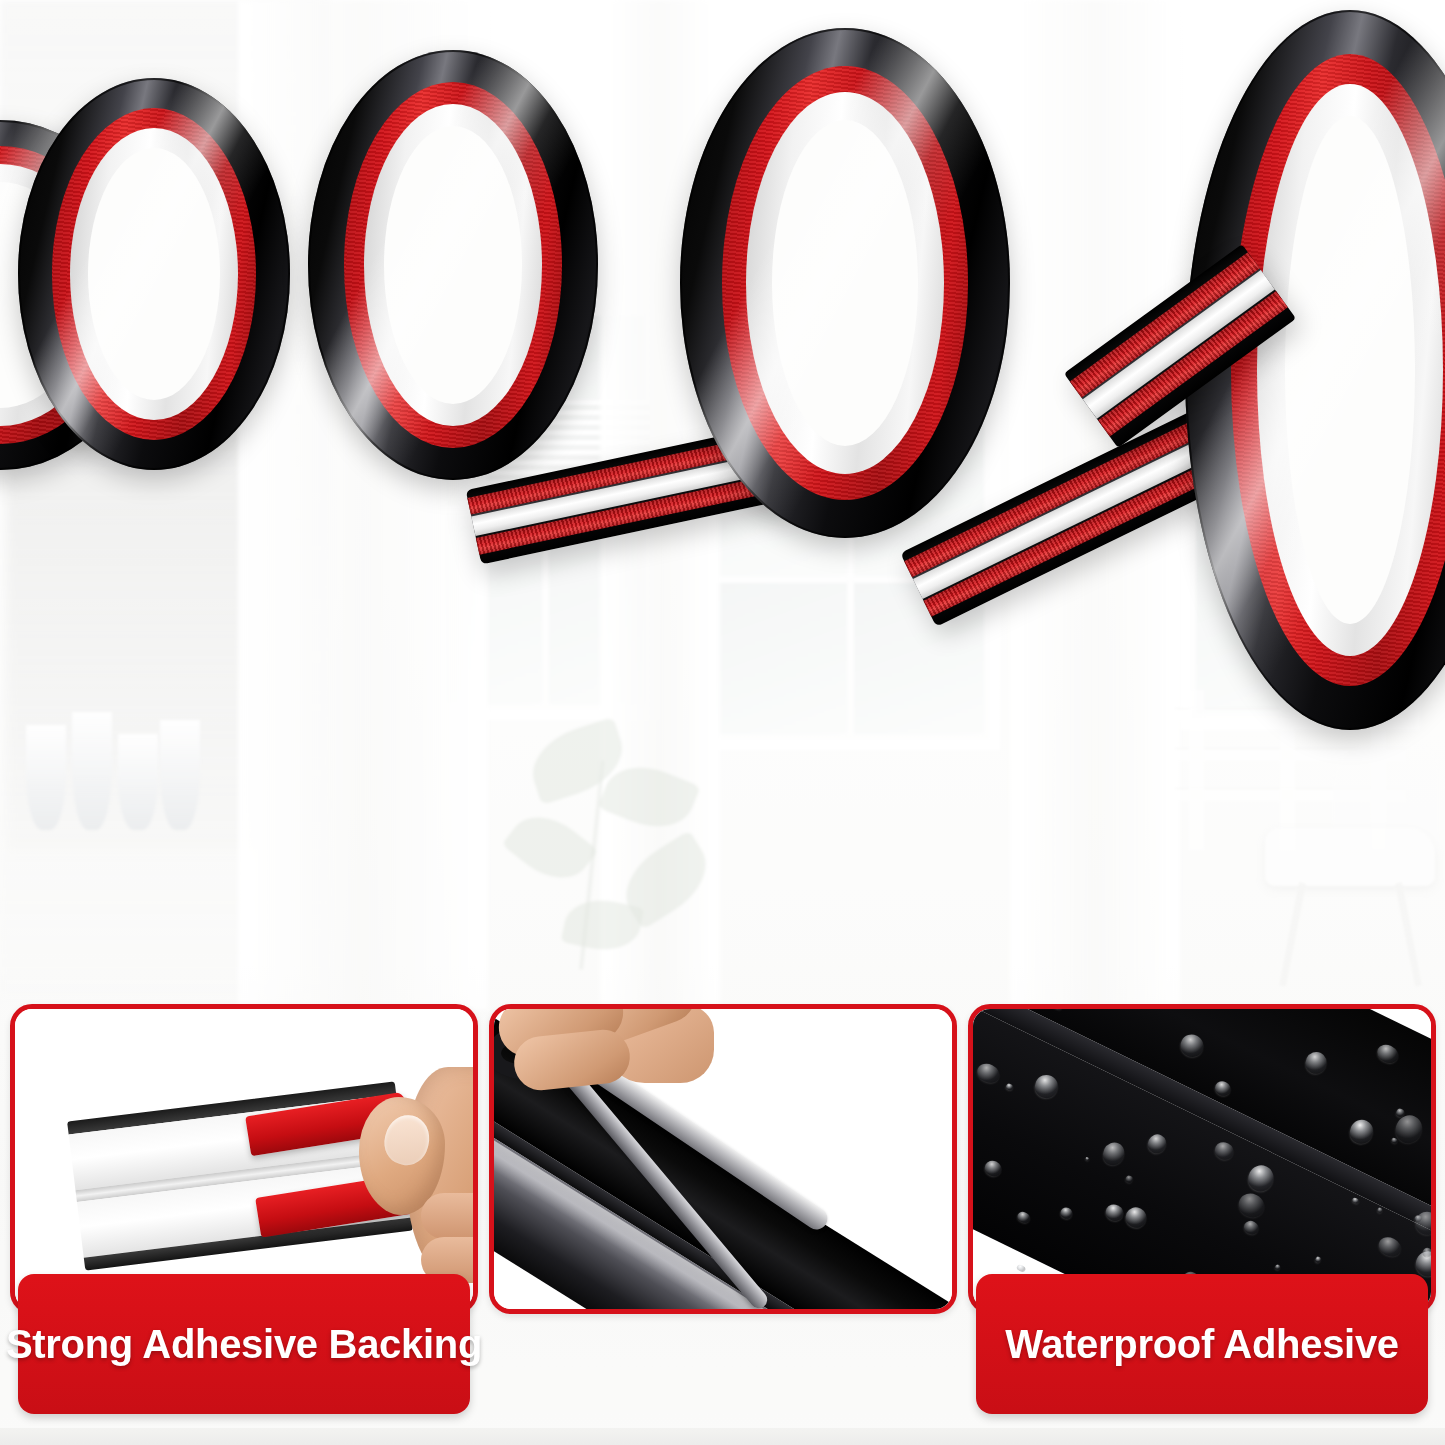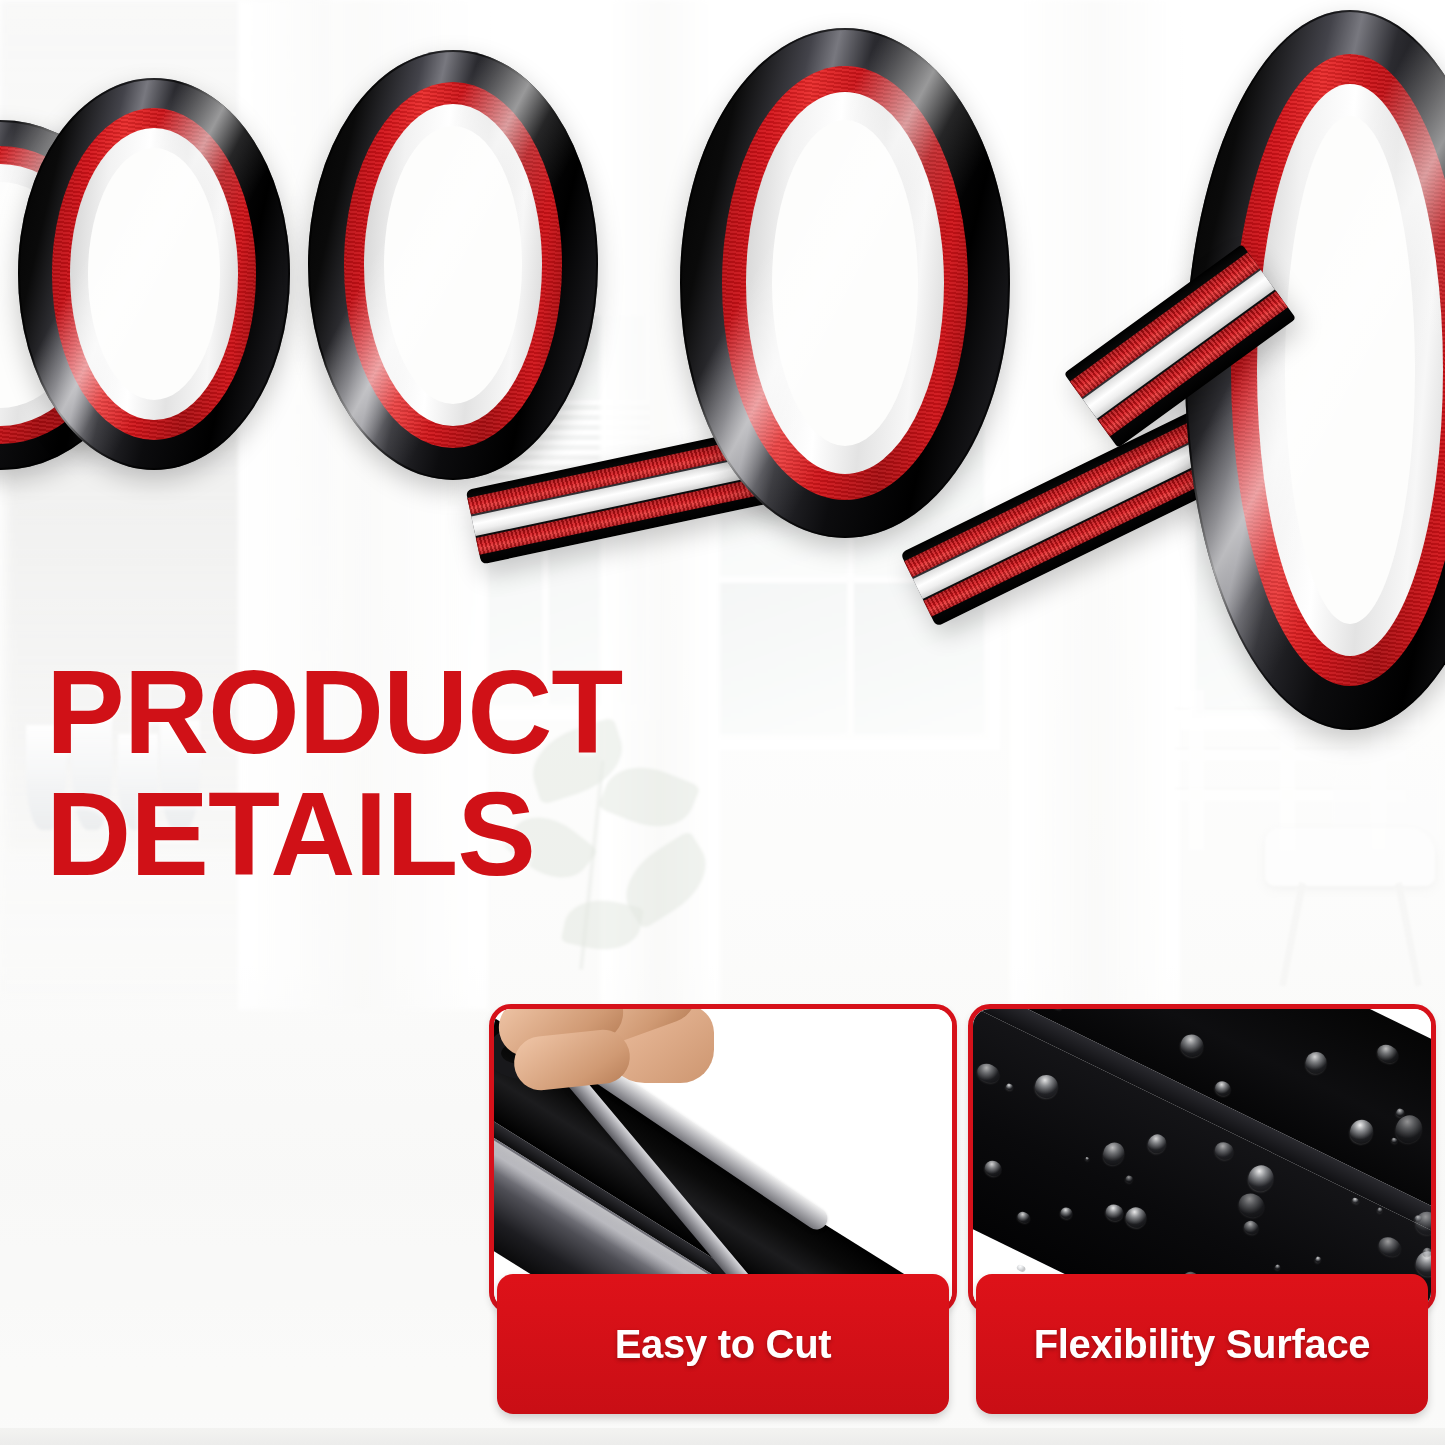--- a/index.html
+++ b/index.html
@@ -436,27 +436,48 @@
       <div class="gloss" style="inset:0;"></div>
     </div>
 
     <div class="strap" style="left:1070px; top:300px; width:220px; height:92px; transform:rotate(-36deg); border-radius:4px;">
       <div class="s-red-a" style="top:10px; height:20px;"></div>
       <div class="s-white" style="top:32px; height:24px;"></div>
       <div class="s-red-b" style="top:58px; height:20px;"></div>
     </div>
   </div>
 
-  <div class="title-block">
-    <div class="title-line l1">PRODUCT</div>
-    <div class="title-line l2">DETAILS</div>
-  </div>
 
   <div class="features">
 
+    <div class="feature f1">
+      <div class="fr-frame">
+        <div class="fr-img">
+          <div class="p1-strip">
+            <div class="blk-top"></div>
+            <div class="wht a"></div>
+            <div class="groove"></div>
+            <div class="wht b"></div>
+            <div class="blk-bot"></div>
+            <div class="redtab t1"></div>
+            <div class="redtab t2"></div>
+          </div>
+          <div class="p1-hand">
+            <div class="palm"></div>
+            <div class="thumb"></div>
+            <div class="nail"></div>
+            <div class="finger g1"></div>
+            <div class="finger g2"></div>
+          </div>
+        </div>
+      </div>
+      <div class="fr-cap">
+        <span class="fr-cap-text">Strong Adhesive Backing</span>
+      </div>
+    </div>
 
     <div class="feature f2">
       <div class="fr-frame">
         <div class="fr-img">
           <div class="p2-trim">
             <div class="face-a"></div>
             <div class="face-b"></div>
             <div class="face-c"></div>
             <div class="shine"></div>
           </div>
@@ -467,23 +488,20 @@
             <div class="handle h2"></div>
             <div class="pivot"></div>
           </div>
           <div class="p2-hand">
             <div class="knuck"></div>
             <div class="fing c"></div>
             <div class="fing a"></div>
             <div class="fing b"></div>
           </div>
         </div>
-      </div>
-      <div class="fr-cap">
-        <span class="fr-cap-text">Easy to Cut</span>
       </div>
     </div>
 
     <div class="feature f3">
       <div class="fr-frame">
         <div class="fr-img">
           <div class="p3-surface">
             <div class="band-a"></div>
             <div class="band-b"></div>
             <div class="band-c"></div>
@@ -529,19 +547,19 @@
                 <i style="width: 21.5343px; height: 22.1625px; left: 360.752px; top: 61.1451px; opacity: 0.87;"></i>
                 <i style="width: 4.11044px; height: 3.33458px; left: 206.006px; top: 257.062px; opacity: 0.9;"></i>
                 <i style="width: 21.5051px; height: 17.2625px; left: 421.233px; top: 23.9736px; opacity: 0.78;"></i>
                 <i style="width: 4.94896px; height: 4.72425px; left: 173.136px; top: 436.957px; opacity: 0.84;"></i>
                 <i style="width: 16.5184px; height: 14.0818px; left: 290.734px; top: 128.591px; opacity: 0.9;"></i>
               </div>
           </div>
         </div>
       </div>
       <div class="fr-cap">
-        <span class="fr-cap-text">Flexibility Surface</span>
+        <span class="fr-cap-text">Waterproof Adhesive</span>
       </div>
     </div>
   </div>
 
   <div class="bottom-wash"></div>
 </div>
 
 </body></html>

